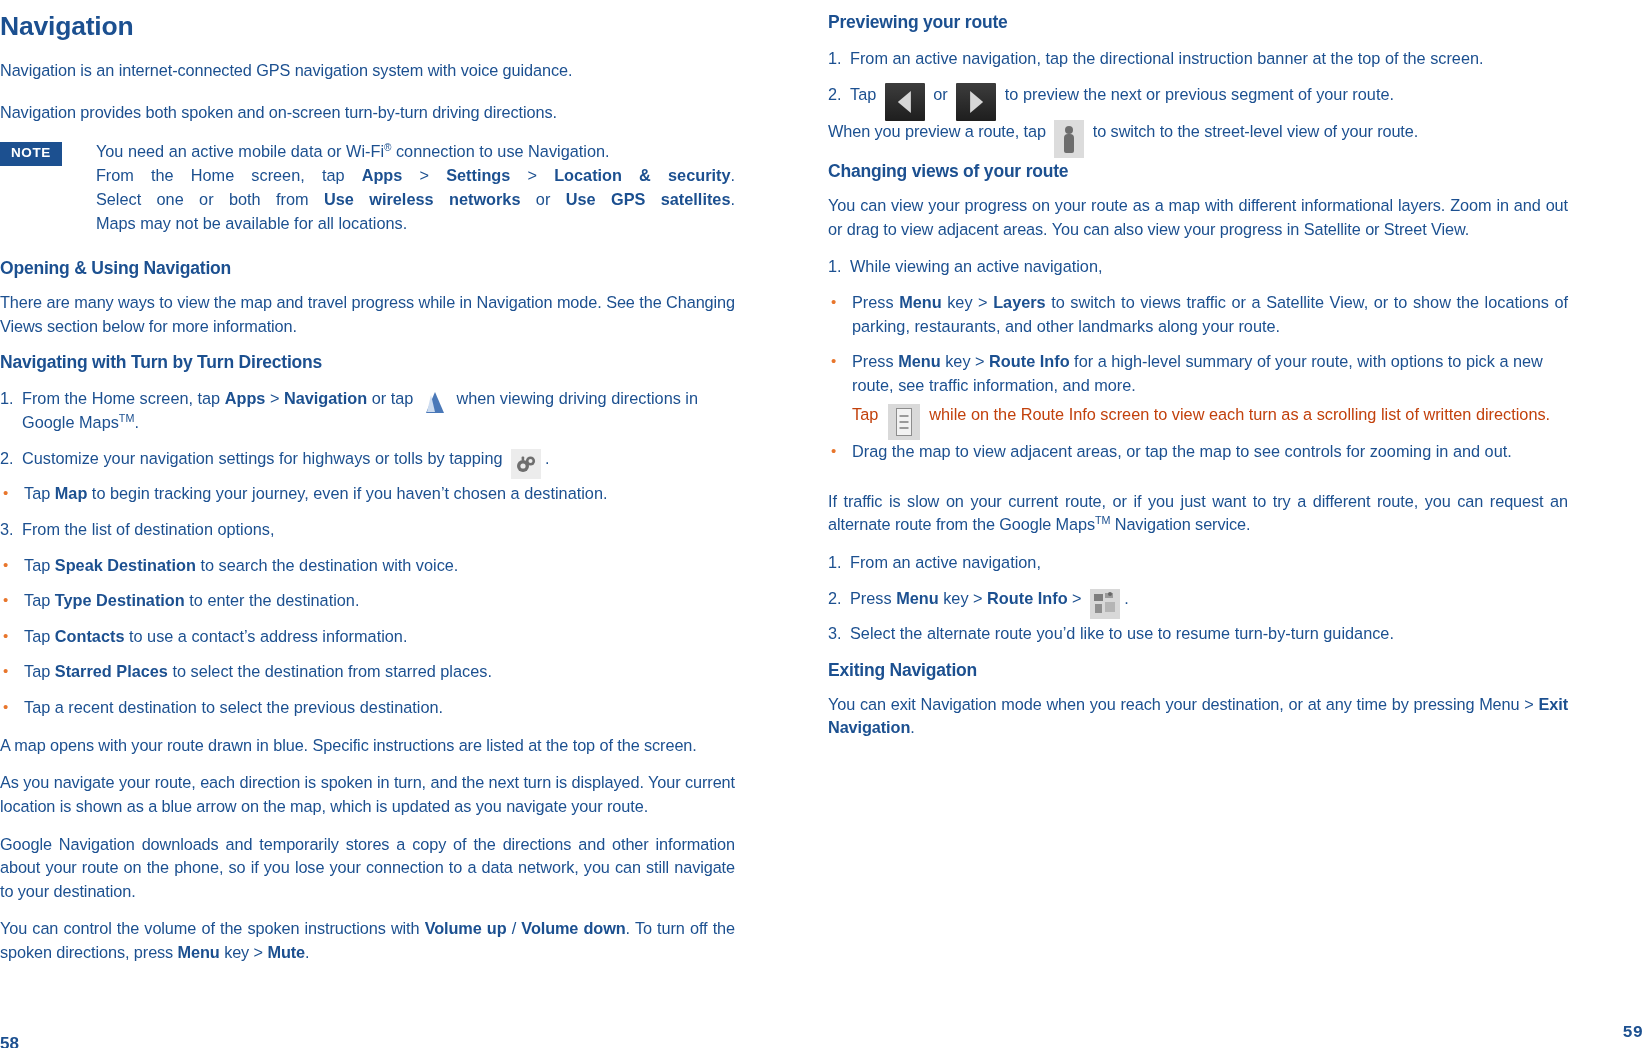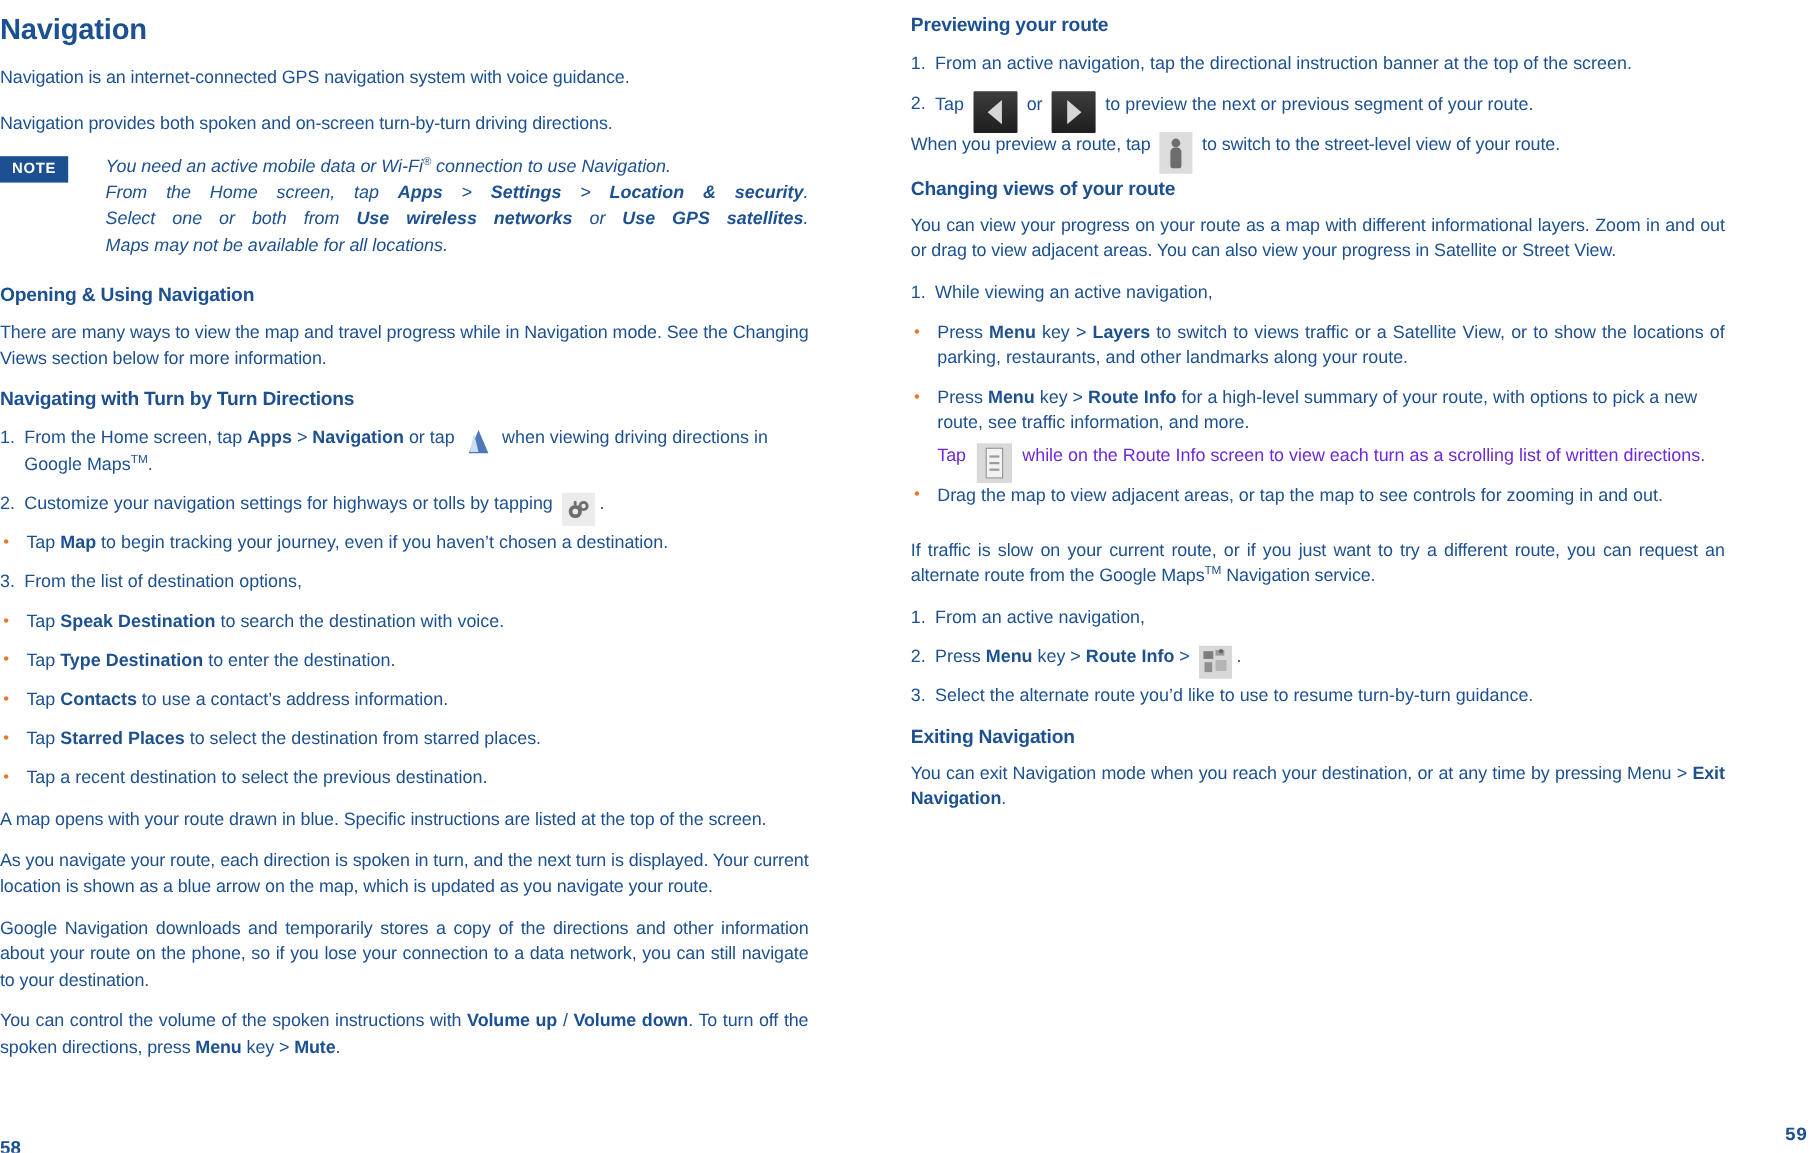--- a/index.html
+++ b/index.html
@@ -109,21 +109,20 @@
   }
   .note-body {
     margin-left: 22px;
     flex: 1 1 auto;
   }
   .note-body p {
     font-size: 16.3px;
     line-height: 1.47;
     margin: 0;
     color: #1c5090;
-    font-style: italic;
   }
   .note-body p.just { text-align: justify; text-align-last: justify; }
 
   
   .num-item {
     display: flex;
     font-size: 16.3px;
     line-height: 1.45;
     color: #1c5090;
   }
@@ -147,21 +146,21 @@
     line-height: 1.5;
     padding-left: 3px;
     box-sizing: border-box;
   }
   .bullet-item .txt { flex: 1 1 auto; }
 
   .indent-sub {
     padding-left: 24px;
     font-size: 16.3px;
     line-height: 1.45;
-    color: #6d28d9;
+    color: #c2410c;
   }
 
   sup { font-size: 0.62em; vertical-align: super; line-height: 0; }
   .tm { font-size: 0.66em; vertical-align: super; line-height: 0; }
 
   
   .ic {
     display: inline-block;
     vertical-align: middle;
     position: relative;

